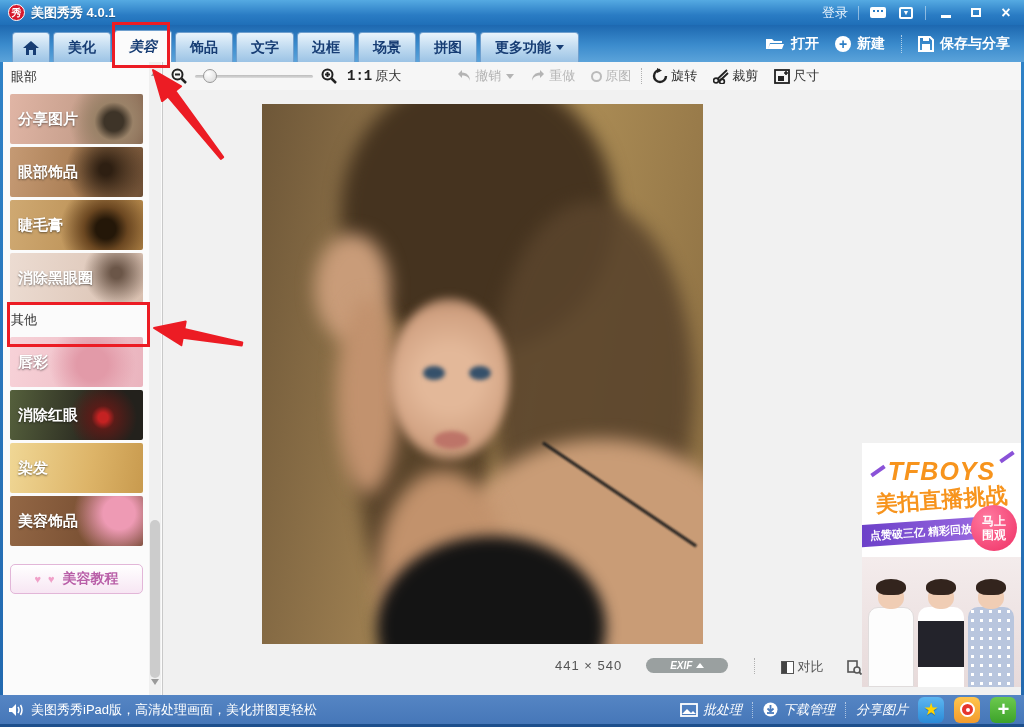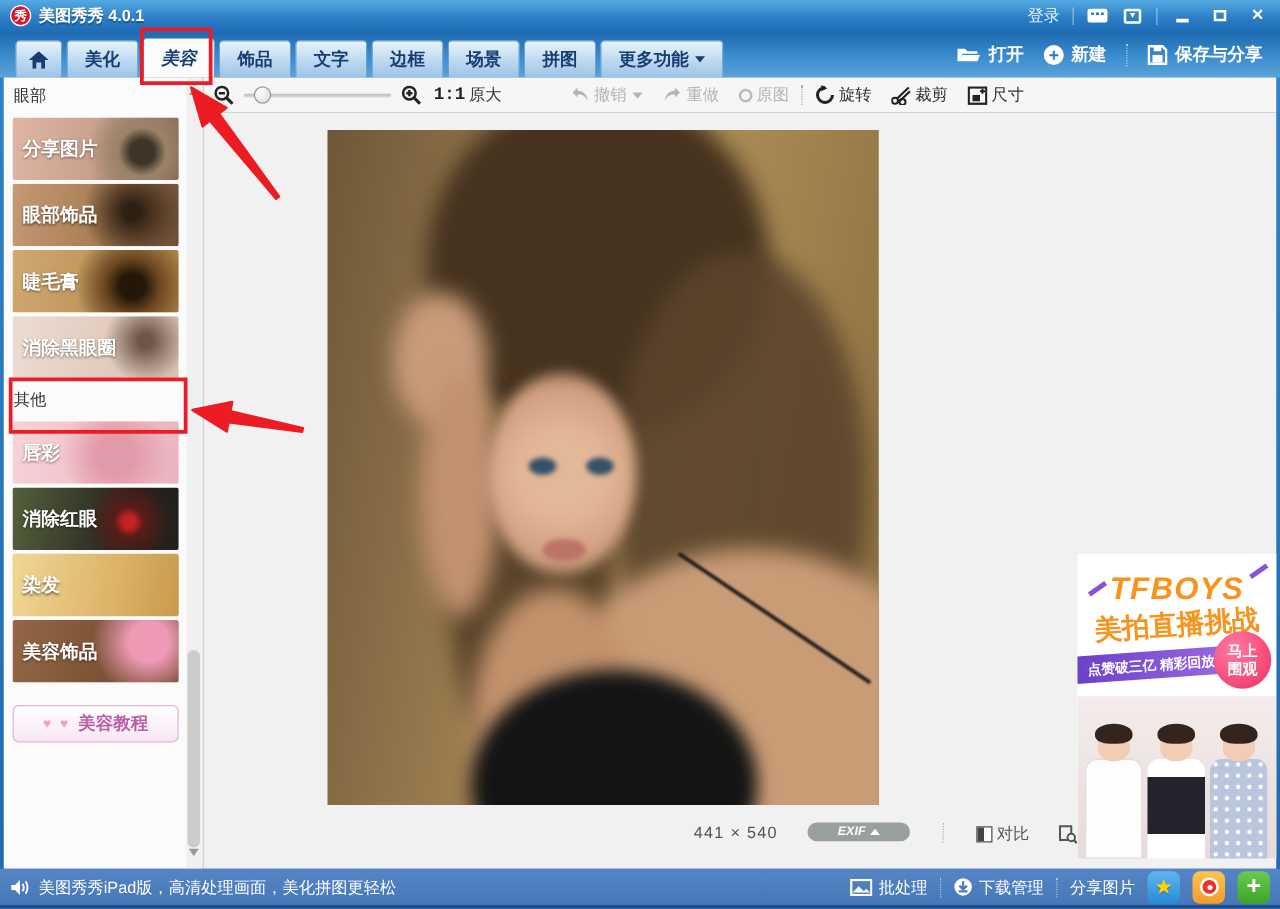--- a/index.html
+++ b/index.html
@@ -128,21 +128,21 @@
   .boy .head:before{content:"";position:absolute;left:-2px;top:-6px;width:30px;height:16px;border-radius:50% 50% 40% 40%;background:#33241d;}
   .boy .body{width:46px;height:80px;border-radius:10px 10px 0 0;margin-top:-2px;}
   .b1{left:6px;} .b1 .body{background:#fdfdfd;border:1px solid #e0dcdc;}
   .b2{left:56px;bottom:0;} .b2 .body{background:linear-gradient(#fff 18%,#23232b 18% 75%,#fff 75%);}
   .b3{left:106px;} .b3 .body{background:radial-gradient(circle,#fff 1.5px,transparent 2px) 0 0/9px 9px,#b9c6de;}
   
   .statusbar{position:absolute;left:0;top:695px;width:1024px;height:32px;
     background:linear-gradient(#5585c4,#4677b8);border-bottom:3px solid #1d4f8c;
     display:flex;align-items:center;color:#fff;font-size:13px;padding:0 8px;}
   .sb-left{display:flex;align-items:center;gap:7px;}
-  .sb-right{margin-left:auto;display:flex;align-items:center;gap:10px;}
+  .sb-right{margin-left:auto;display:flex;align-items:center;gap:10px;font-style:italic;}
   .sb-item{display:flex;align-items:center;gap:5px;cursor:pointer;}
   .sb-sep{width:1px;height:16px;border-left:1px dotted rgba(255,255,255,.55);}
   .soc{width:26px;height:26px;border-radius:6px;display:flex;align-items:center;justify-content:center;cursor:pointer;}
   .soc-qz{background:linear-gradient(#5db6f0,#2a8ad8);}
   .star{color:#ffd400;font-size:17px;line-height:1;text-shadow:0 1px 1px rgba(0,0,0,.3);}
   .soc-wb{background:linear-gradient(#ffc54d,#f29b2d);}
   .wb-eye{width:15px;height:15px;border-radius:50%;background:#e6362c;border:2px solid #fff;position:relative;}
   .wb-eye:after{content:"";position:absolute;left:4px;top:4px;width:4px;height:4px;border-radius:50%;background:#fff;}
   .soc-pl{background:linear-gradient(#6cc94e,#3da32a);color:#fff;font-size:20px;font-weight:bold;}
   

